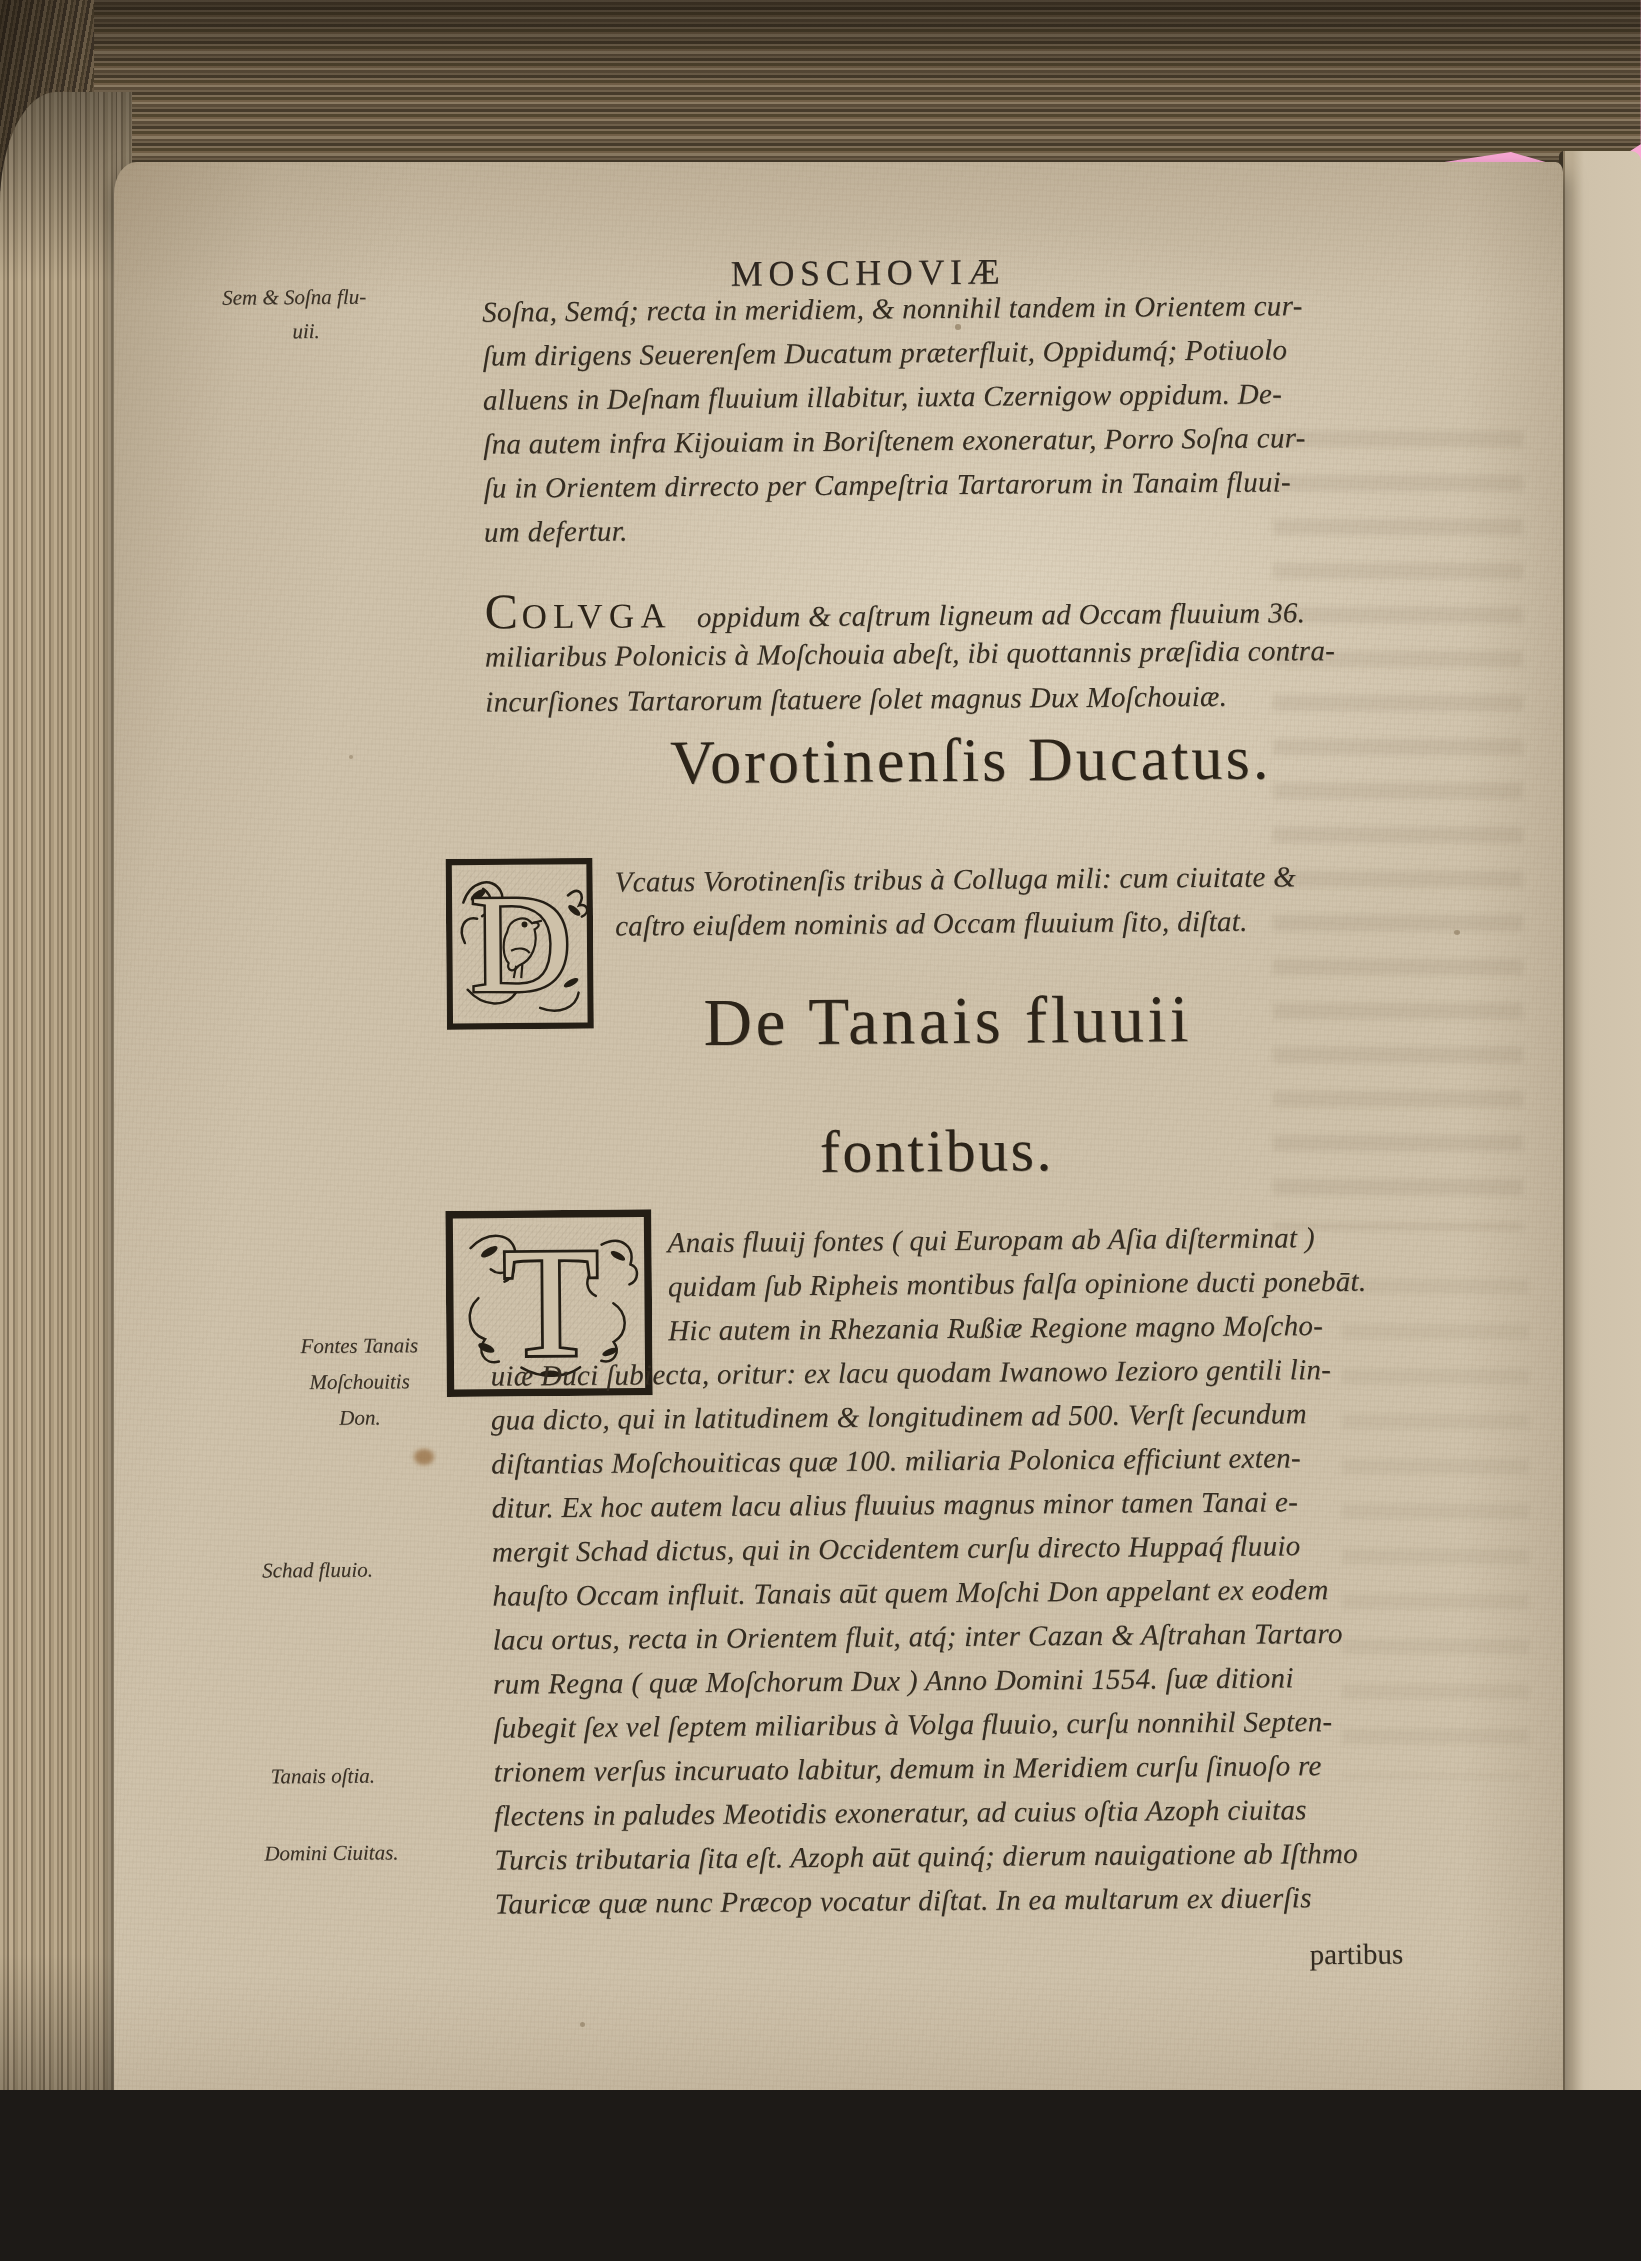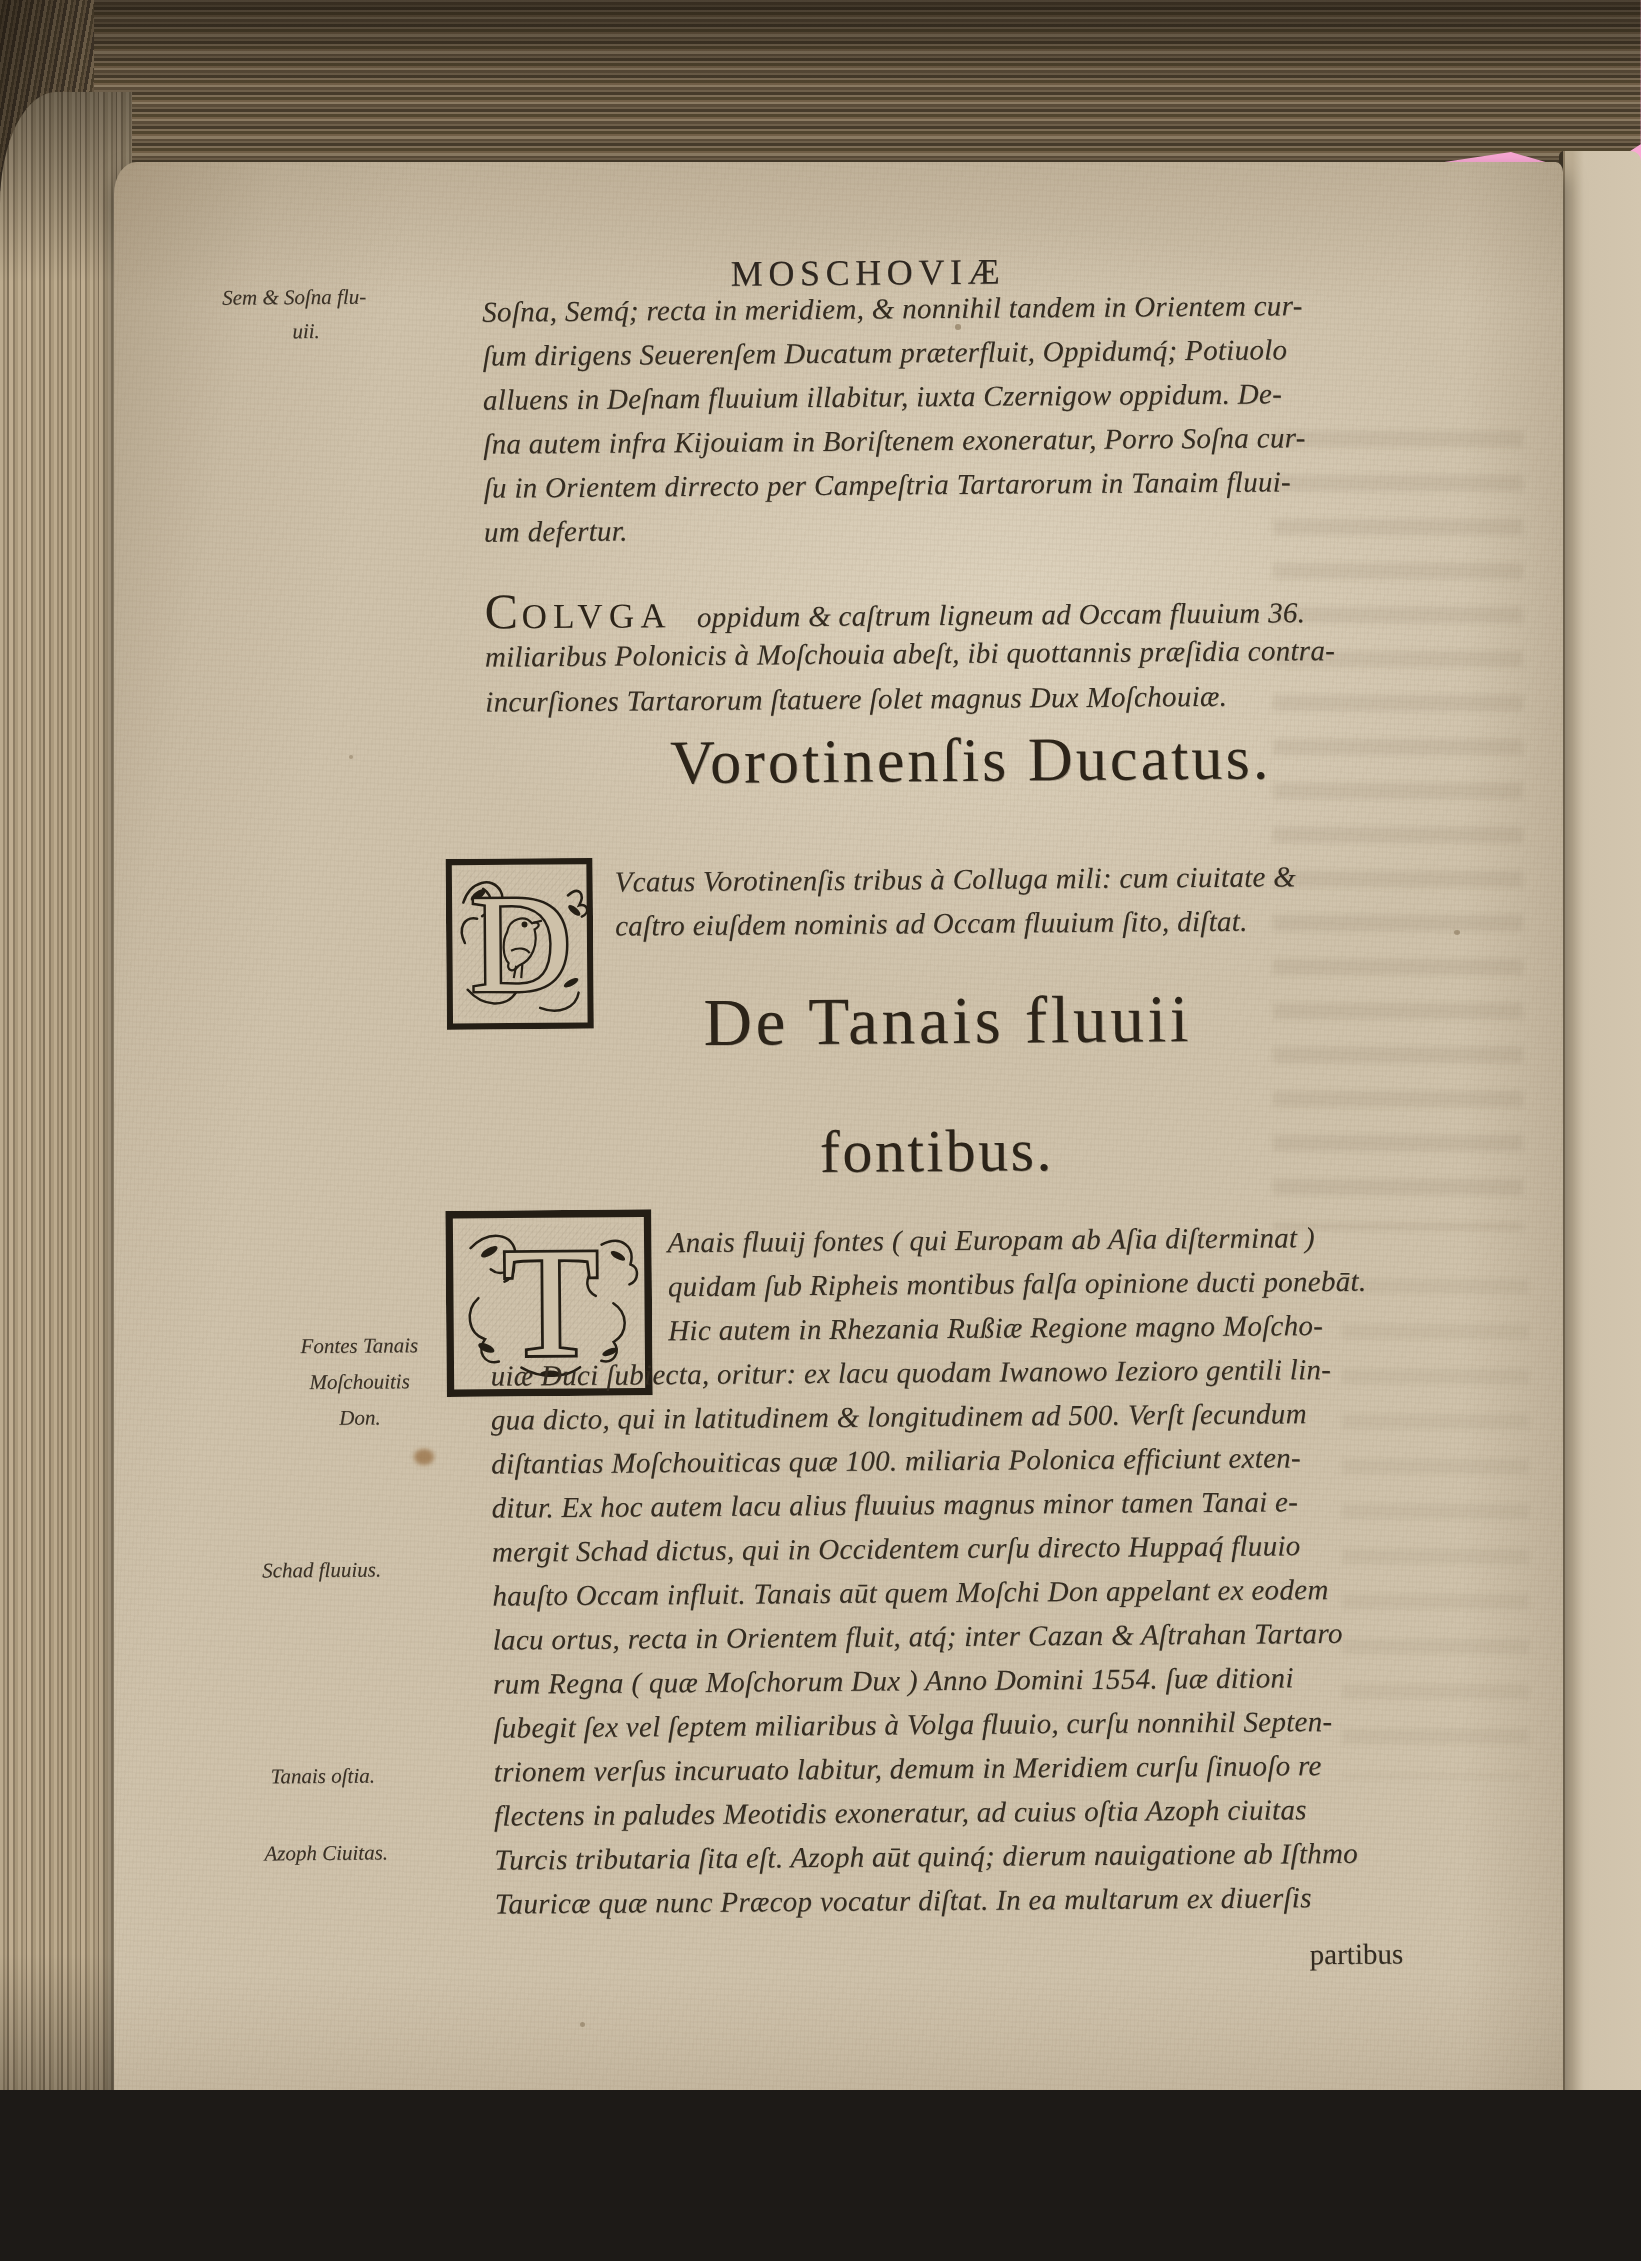--- a/index.html
+++ b/index.html
@@ -190,23 +190,23 @@
     </div>
 
     <div class="h-tanais1">De Tanais fluuii</div>
     <div class="h-tanais2">fontibus.</div>
 
     <div class="mn mn-fontes">
       <div>Fontes Tanais</div>
       <div>Moſchouitis</div>
       <div>Don.</div>
     </div>
-    <div class="mn mn-schad">Schad fluuius.</div>
+    <div class="mn mn-schad">Schad fluuio.</div>
     <div class="mn mn-tanais-ostia">Tanais oſtia.</div>
-    <div class="mn mn-azoph">Azoph Ciuitas.</div>
+    <div class="mn mn-azoph">Domini Ciuitas.</div>
 
     <div class="initial initial-t">
       <svg width="206" height="186" viewBox="0 0 330 298">
         <defs>
           <pattern id="t-hatch" width="8" height="8" patternUnits="userSpaceOnUse" patternTransform="rotate(40)">
             <line x1="0" y1="0" x2="0" y2="8" stroke="#241e15" stroke-width="1.1"></line>
           </pattern>
         </defs>
         <rect x="6" y="6" width="318" height="286" fill="none" stroke="#241e15" stroke-width="12"></rect>
         <rect x="22" y="22" width="286" height="254" fill="url(#t-hatch)" opacity=".18"></rect>

